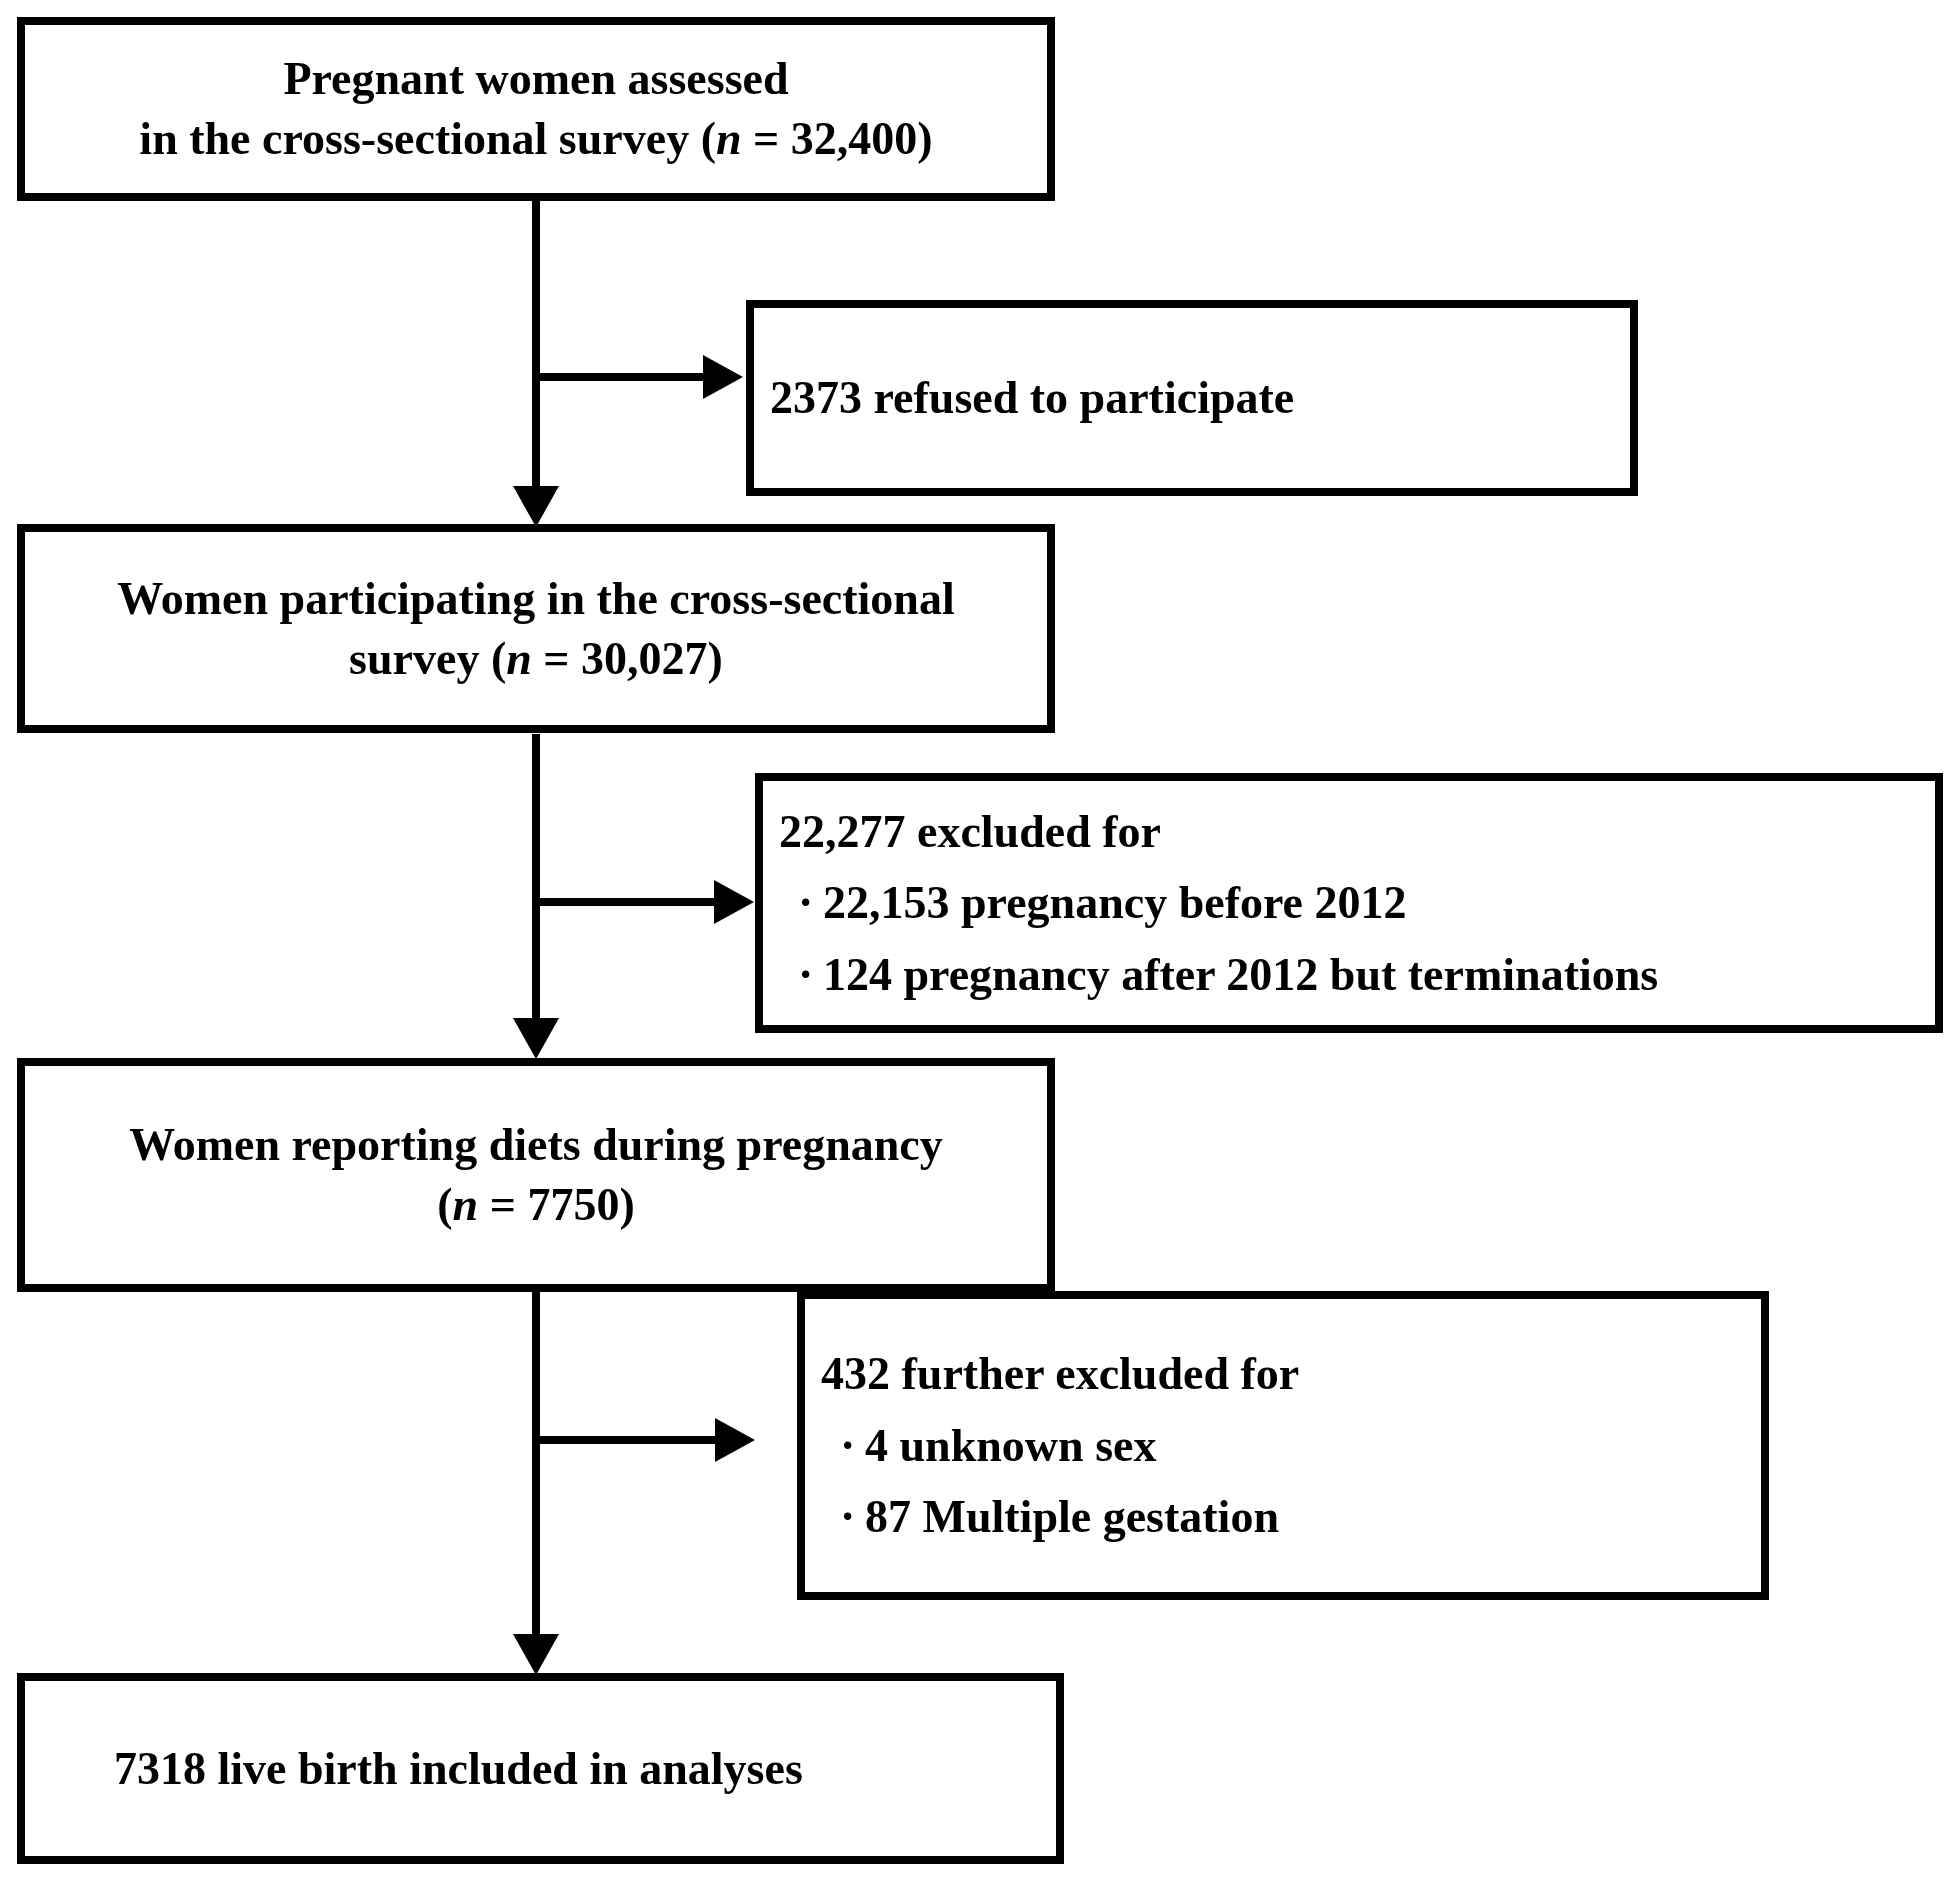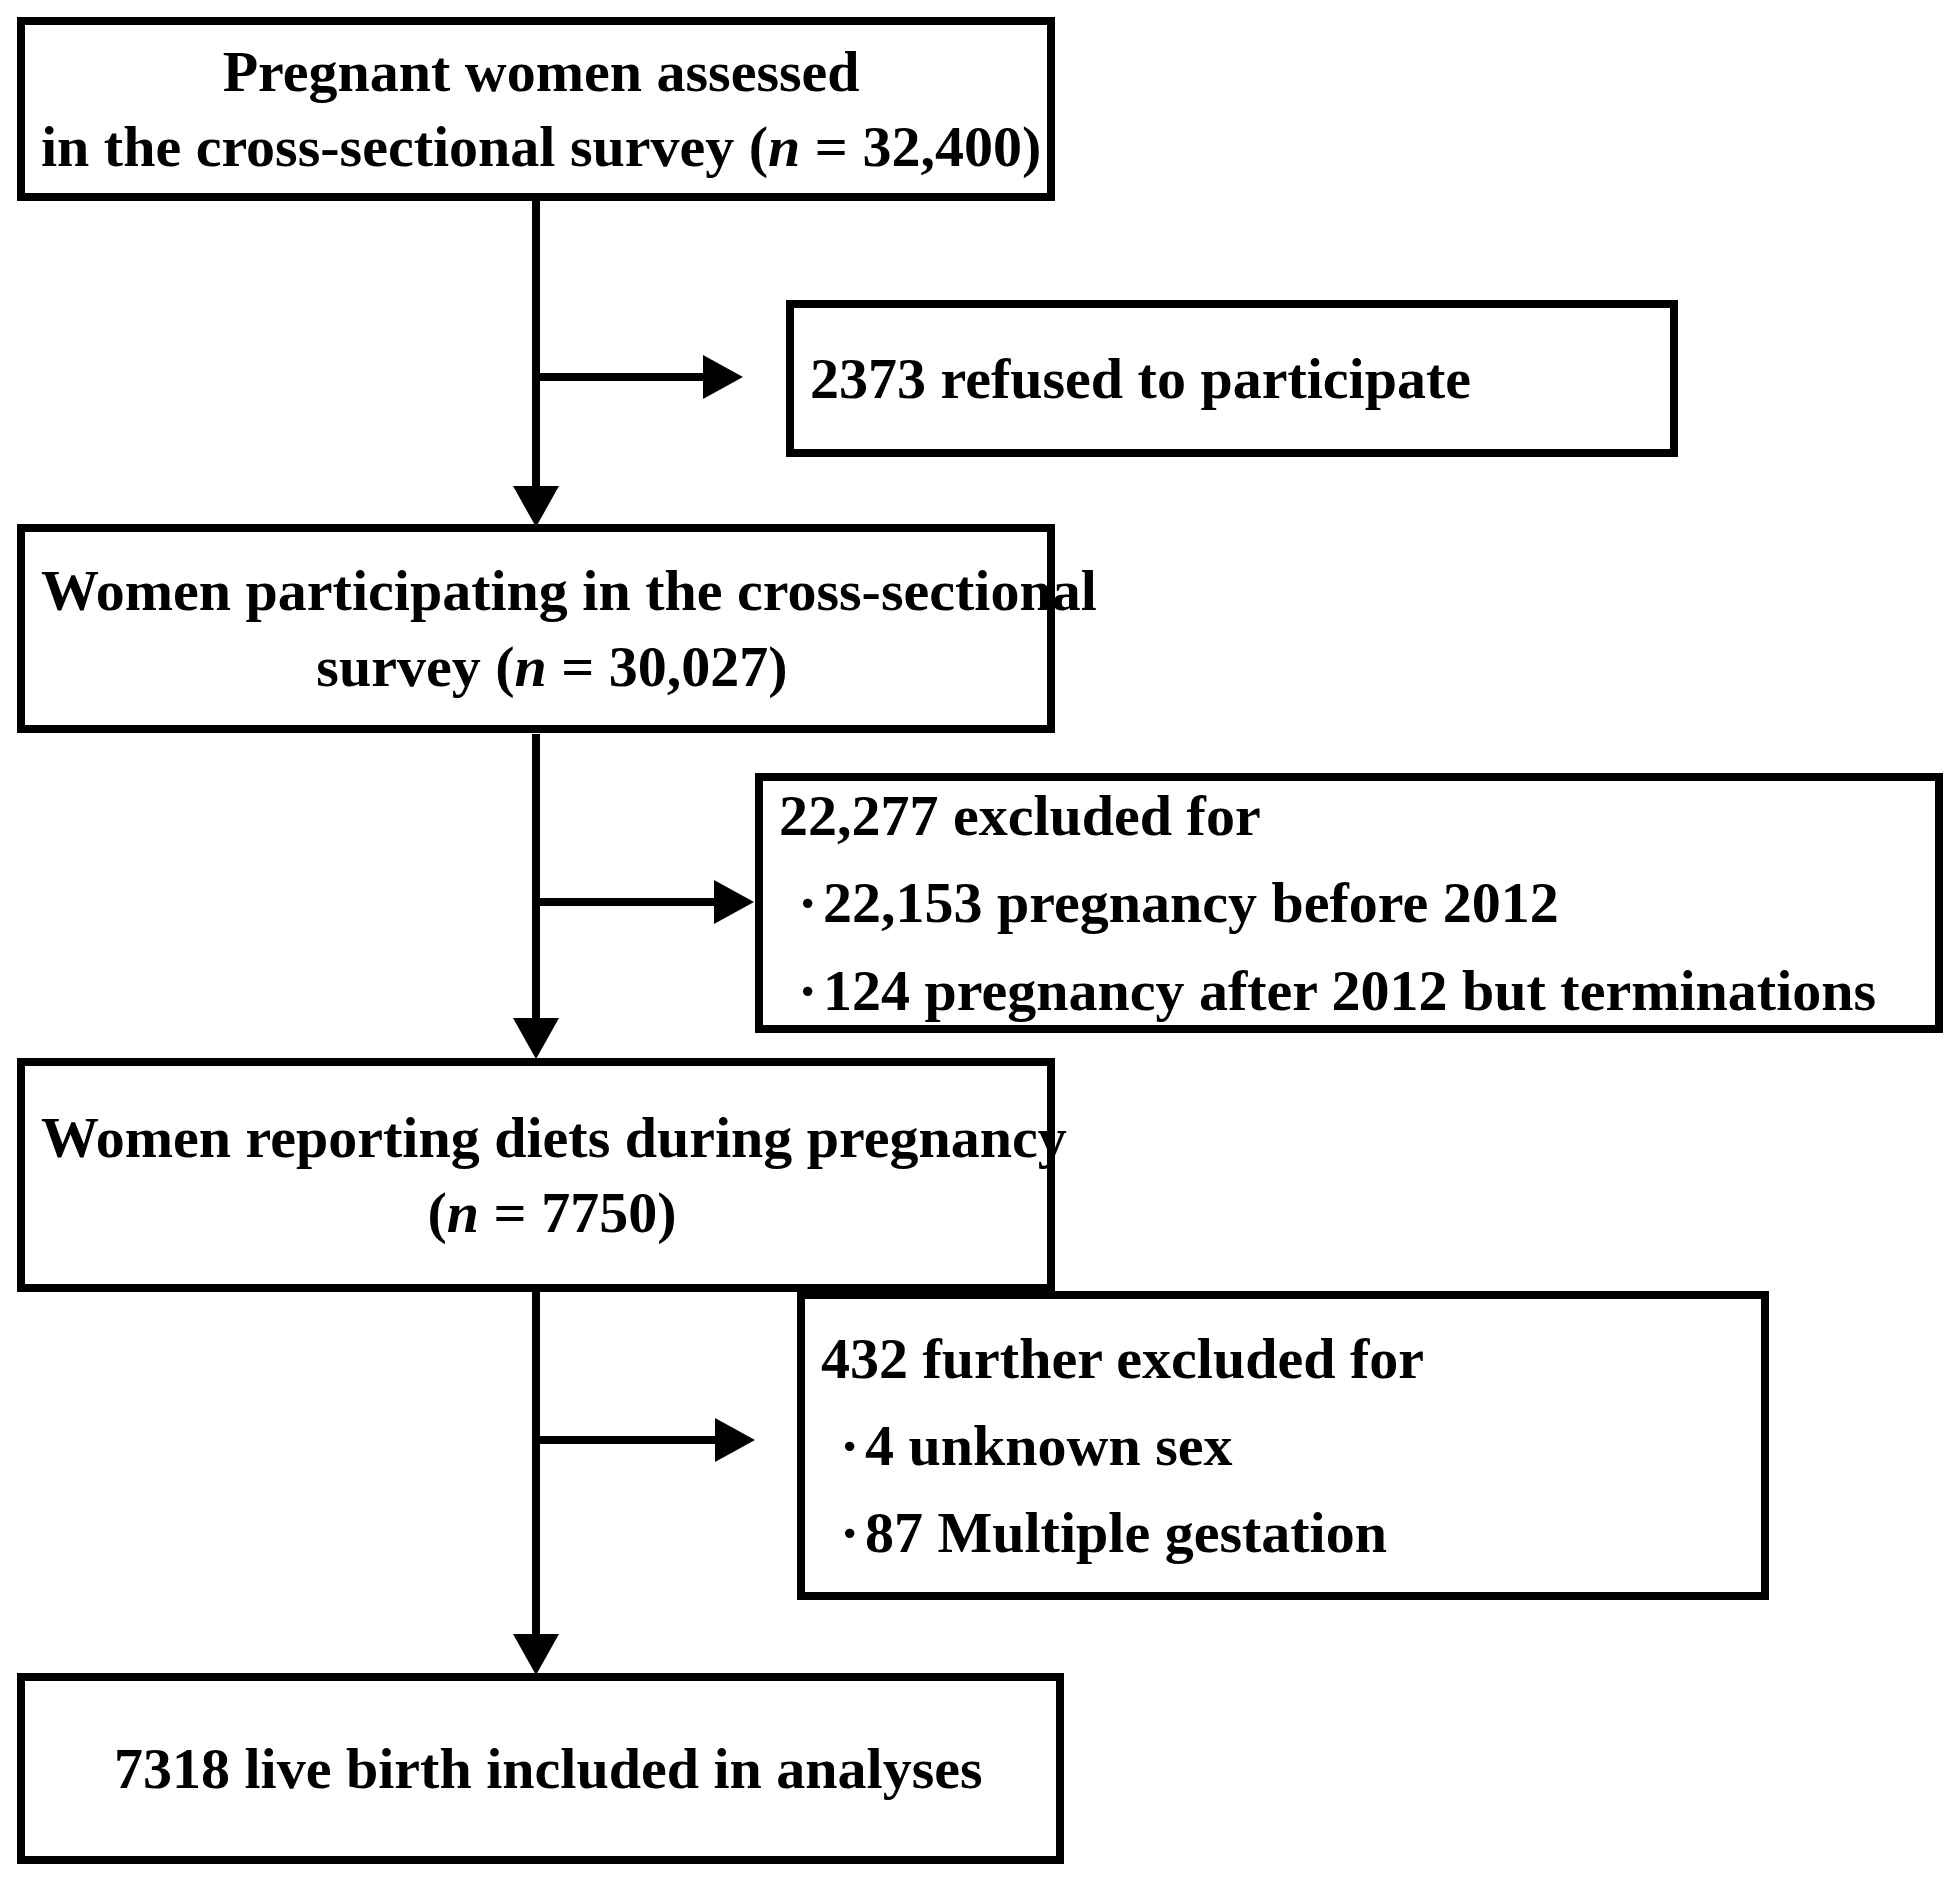--- a/index.html
+++ b/index.html
@@ -19,21 +19,21 @@
   
   .fbox {
     position: absolute;
     box-sizing: border-box;
     border: 8px solid #000000;
     background: #ffffff;
     display: flex;
     align-items: center;
     color: #000000;
     font-weight: 700;
-    font-size: 58px;
+    font-size: 46px;
     line-height: 1.30;
   }
   .fbox .inner {
     width: 100%;
     padding: 0 16px;
   }
   .fbox.center .inner { text-align: center; }
   .fbox.left   .inner { text-align: left; }
 
   .line {
@@ -110,21 +110,21 @@
   <div class="conn hline" style="left:532px; top:1436px; width:186px;"></div>
   <div class="arrow-right" style="left:715px; top:1418px;"></div>
 
   <div class="fbox center" style="left:17px; top:17px; width:1038px; height:184px;">
     <div class="inner">
       <span class="line">Pregnant women assessed</span>
       <span class="line"><span>in the cross-sectional survey (</span><em class="ital">n</em><span> = 32,400)</span></span>
     </div>
   </div>
 
-  <div class="fbox left" style="left:746px; top:300px; width:892px; height:157px;margin-left:40px;">
+  <div class="fbox left" style="left:746px; top:300px; width:892px; height:196px;">
     <div class="inner">
       <span class="line">2373 refused to participate</span>
     </div>
   </div>
 
   <div class="fbox center" style="left:17px; top:524px; width:1038px; height:209px;">
     <div class="inner">
       <span class="line">Women participating in the cross-sectional</span>
       <span class="line"><span>survey (</span><em class="ital">n</em><span> = 30,027)</span></span>
     </div>

